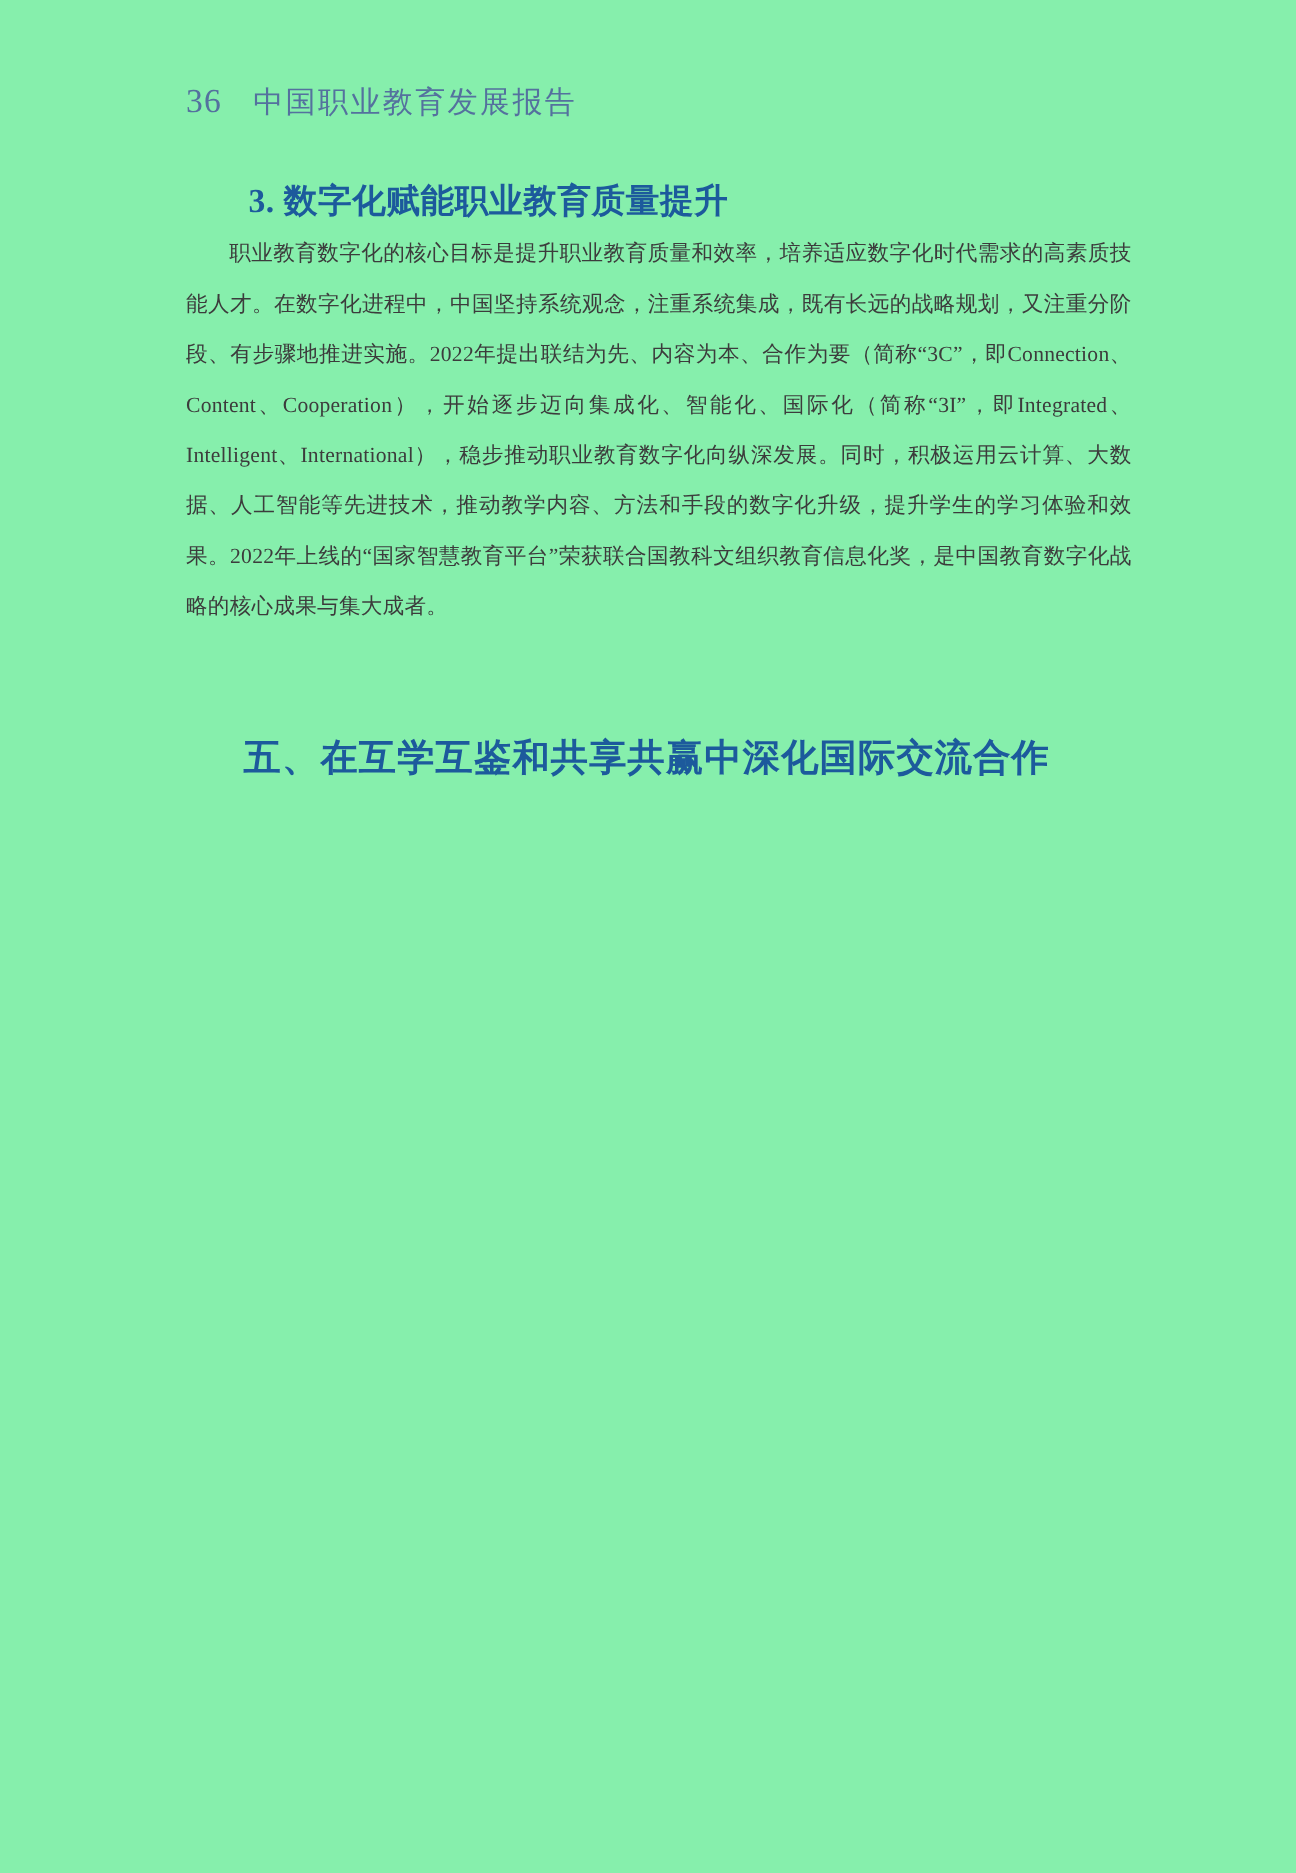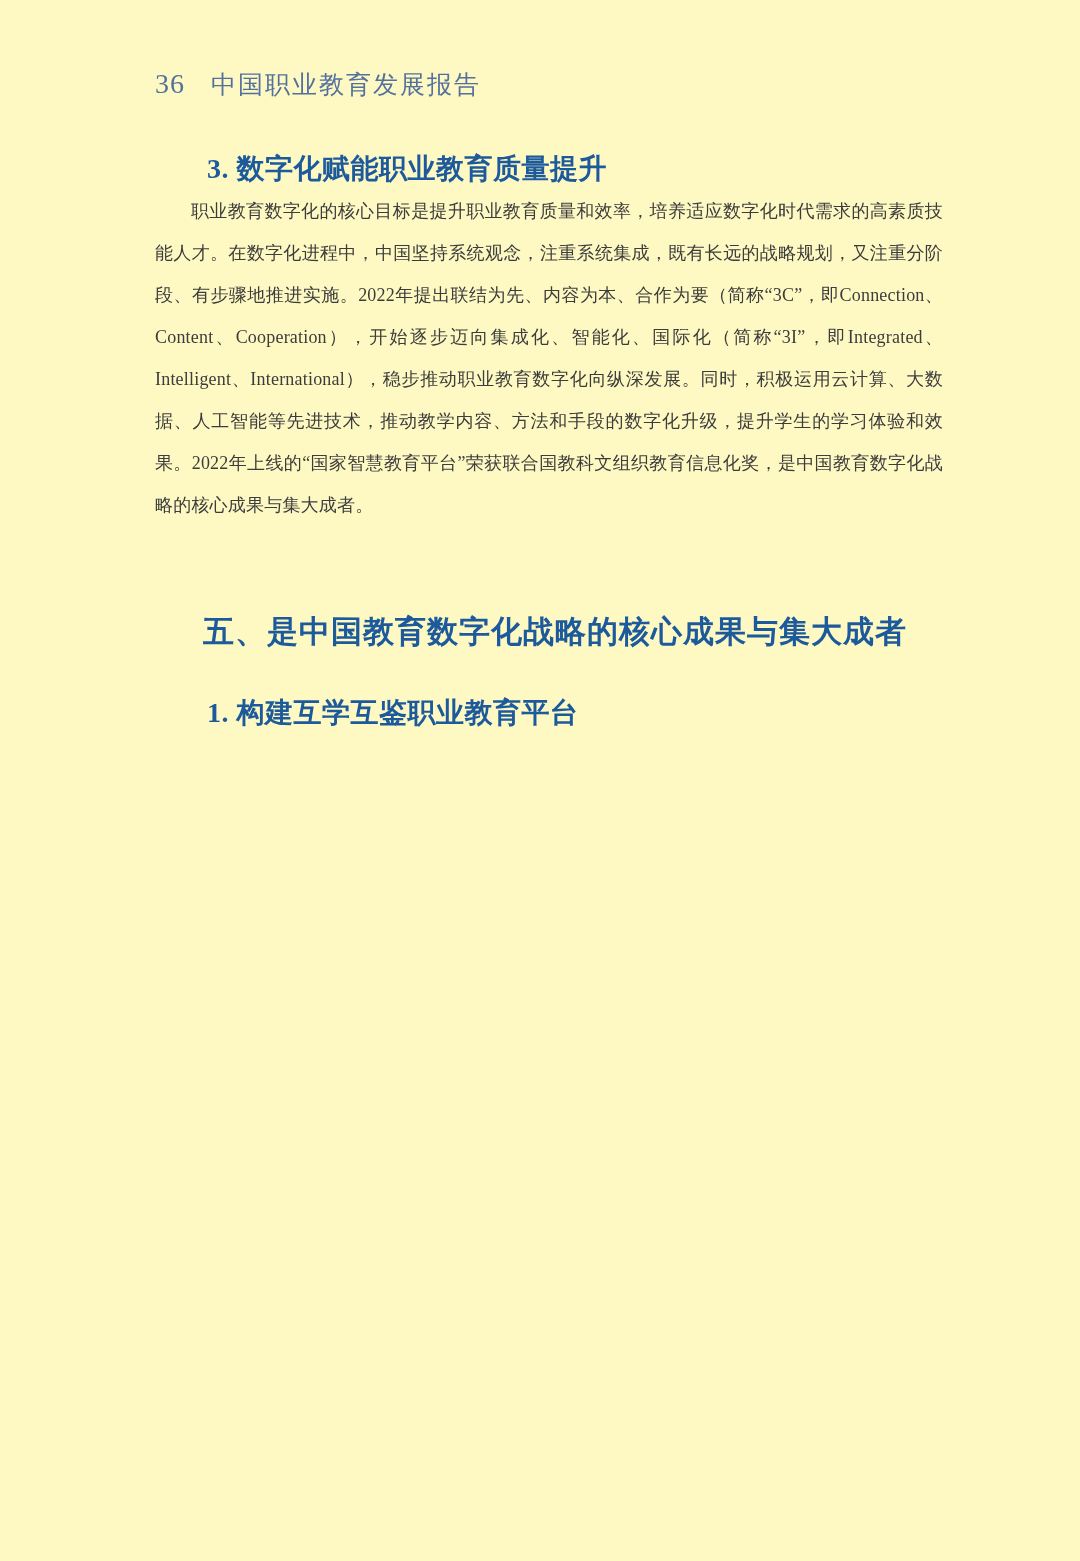--- a/index.html
+++ b/index.html
@@ -4,21 +4,21 @@
 <style>
   html, body {
     margin: 0;
     padding: 0;
     background: #ffffff;
   }
   .page {
     position: relative;
     width: 1080px;
     height: 1561px;
-    background: #fef9c3;
+    background: #86efac;
     overflow: hidden;
     font-family: "Liberation Serif", "DejaVu Serif", serif;
   }
   .running-header {
     position: absolute;
     top: 68px;
     left: 155px;
     width: 790px;
     display: flex;
     align-items: baseline;
@@ -83,19 +83,18 @@
     <span class="pagenum">36</span>
     <span class="booktitle">中国职业教育发展报告</span>
   </header>
 
   <main class="content">
 
     <h3 class="sub-heading">3. 数字化赋能职业教育质量提升</h3>
     <p class="body-para">职业教育数字化的核心目标是提升职业教育质量和效率，培养适应数字化时代需求的高素质技能人才。在数字化进程中，中国坚持系统观念，注重系统集成，既有长远的战略规划，又注重分阶段、有步骤地推进实施。2022年提出联结为先、内容为本、合作为要（简称“3C”，即Connection、Content、Cooperation），开始逐步迈向集成化、智能化、国际化（简称“3I”，即Integrated、Intelligent、International），稳步推动职业教育数字化向纵深发展。同时，积极运用云计算、大数据、人工智能等先进技术，推动教学内容、方法和手段的数字化升级，提升学生的学习体验和效果。2022年上线的“国家智慧教育平台”荣获联合国教科文组织教育信息化奖，是中国教育数字化战略的核心成果与集大成者。</p>
 
 
-    <h2 class="chapter-heading">五、是中国教育数字化战略的核心成果与集大成者</h2>
+    <h2 class="chapter-heading">五、在互学互鉴和共享共赢中深化国际交流合作</h2>
 
-    <h3 class="sub-heading after-chapter">1. 构建互学互鉴职业教育平台</h3>
 
   </main>
 
 </div>
 
 </body></html>

